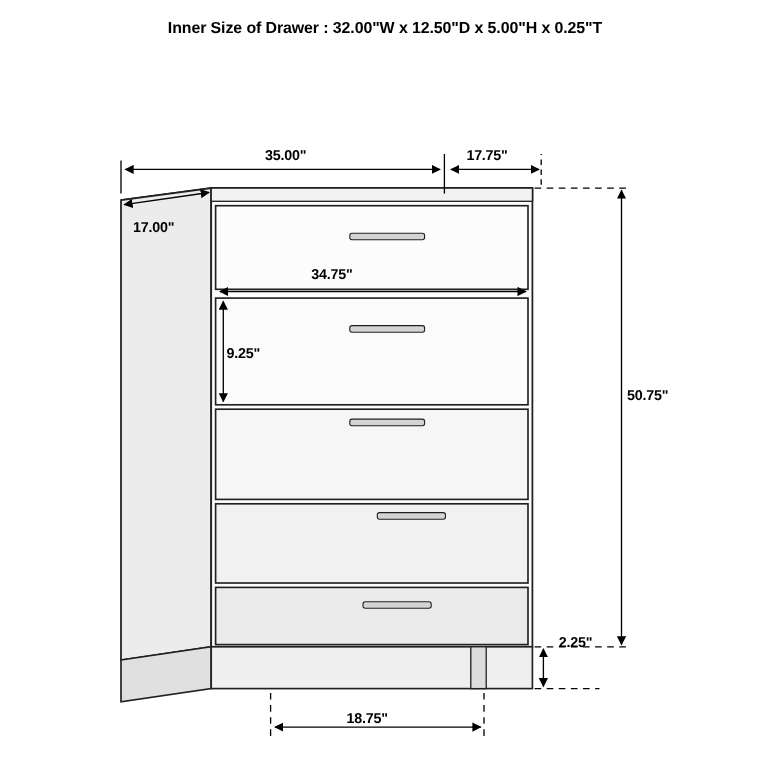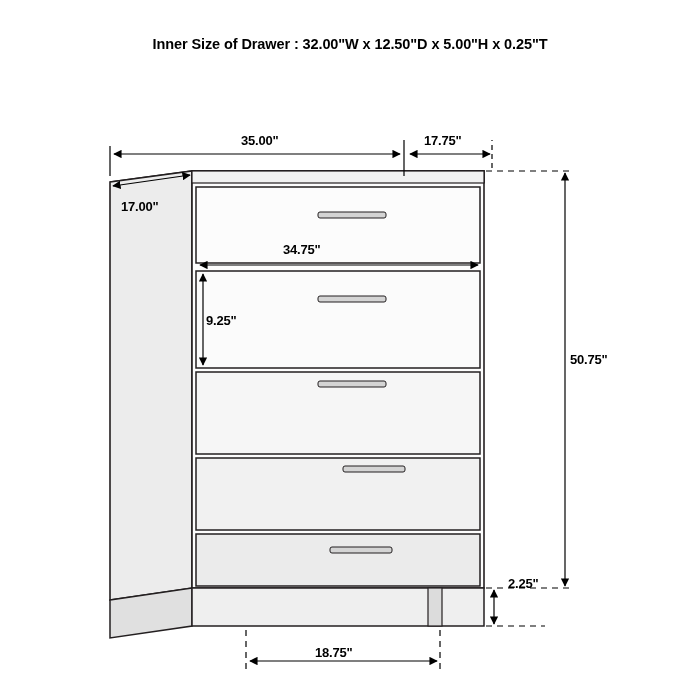--- a/index.html
+++ b/index.html
@@ -22,21 +22,20 @@
   }
   .title {
     position: absolute;
     top: 18px;
     left: 0;
     width: 700px;
     text-align: center;
     font-size: 14.5px;
     font-weight: bold;
     letter-spacing: -0.1px;
-    margin-top: 18px;
   }
   svg#drawing {
     position: absolute;
     top: 0;
     left: 0;
   }
   .dimlabel {
     position: absolute;
     font-size: 13px;
     font-weight: bold;

